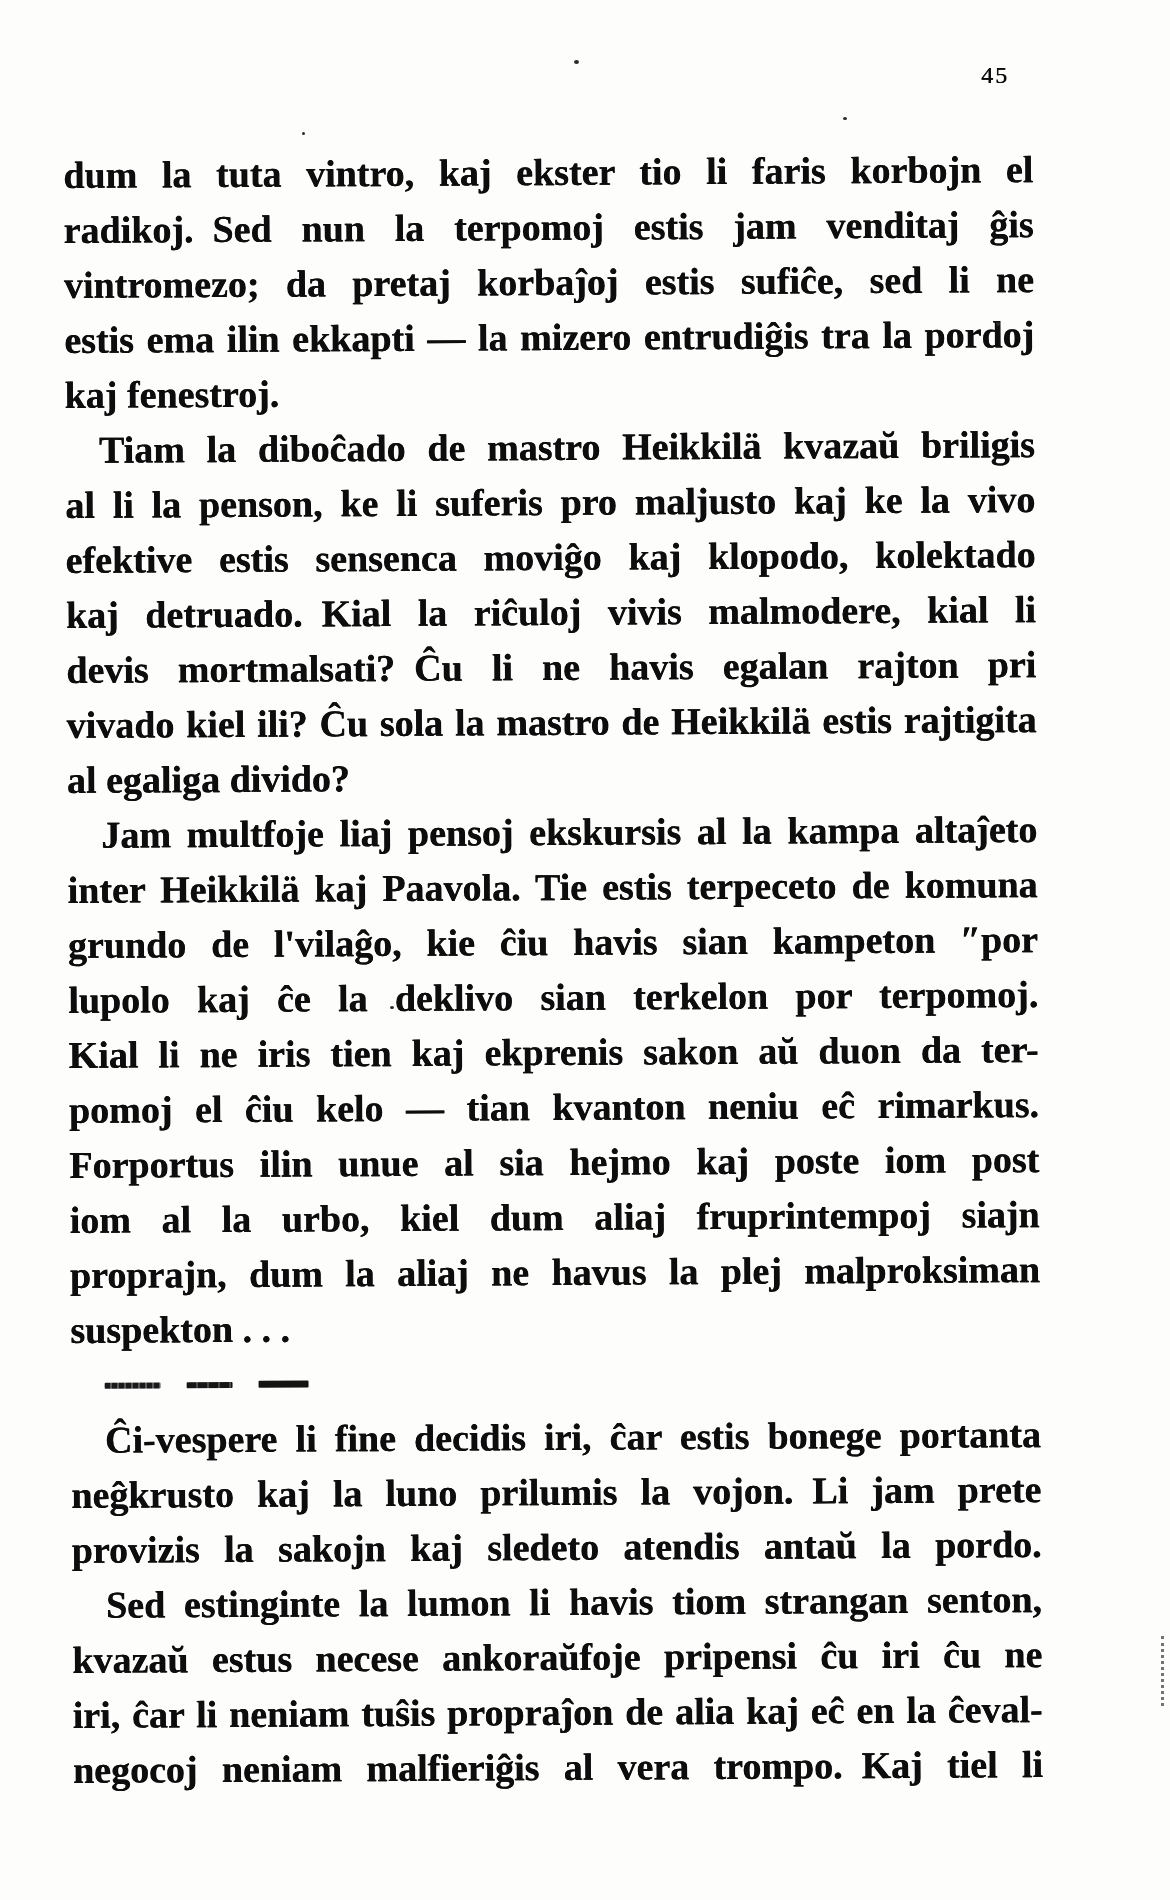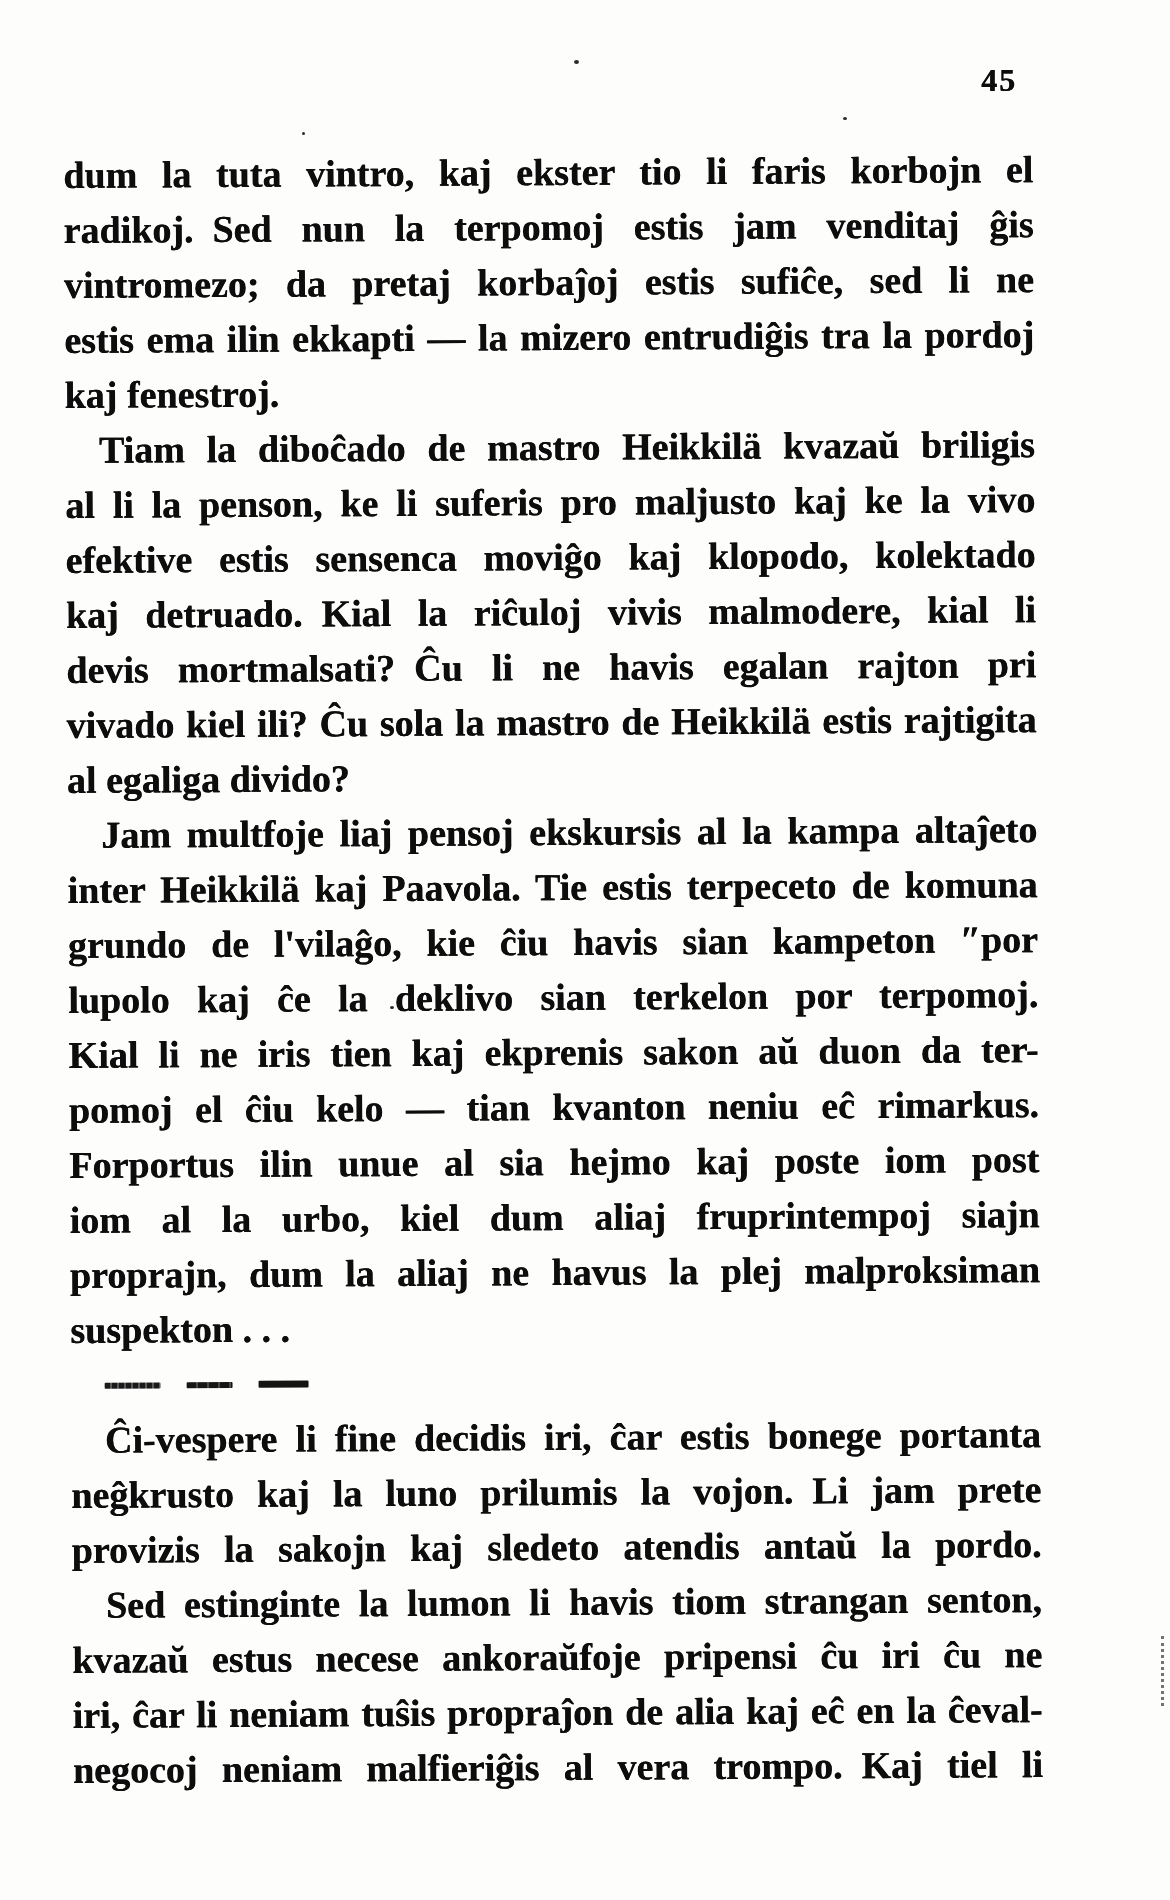--- a/index.html
+++ b/index.html
@@ -5,21 +5,21 @@
   html,body{margin:0;padding:0;}
   body{
     width:1170px;height:1900px;
     background:#fdfdfc;
     overflow:hidden;position:relative;
     font-family:"Liberation Serif","DejaVu Serif",serif;
   }
   .page{position:absolute;inset:0;background:#fdfdfc;color:#0d0d0d;}
   .pagenum{
     position:absolute;top:62px;left:981px;
-    font-size:32px;font-weight:700;letter-spacing:2px;
+    font-size:24px;font-weight:400;letter-spacing:2px;
     text-shadow:0.5px 0 0 currentColor;
   }
   .text{
     position:absolute;left:63px;top:148px;width:970px;
     transform:rotate(-0.35deg);transform-origin:0 0;
     font-size:38px;font-weight:700;
     text-shadow:0.4px 0 0 currentColor;
   }
   .ln{
     height:55px;line-height:55px;

